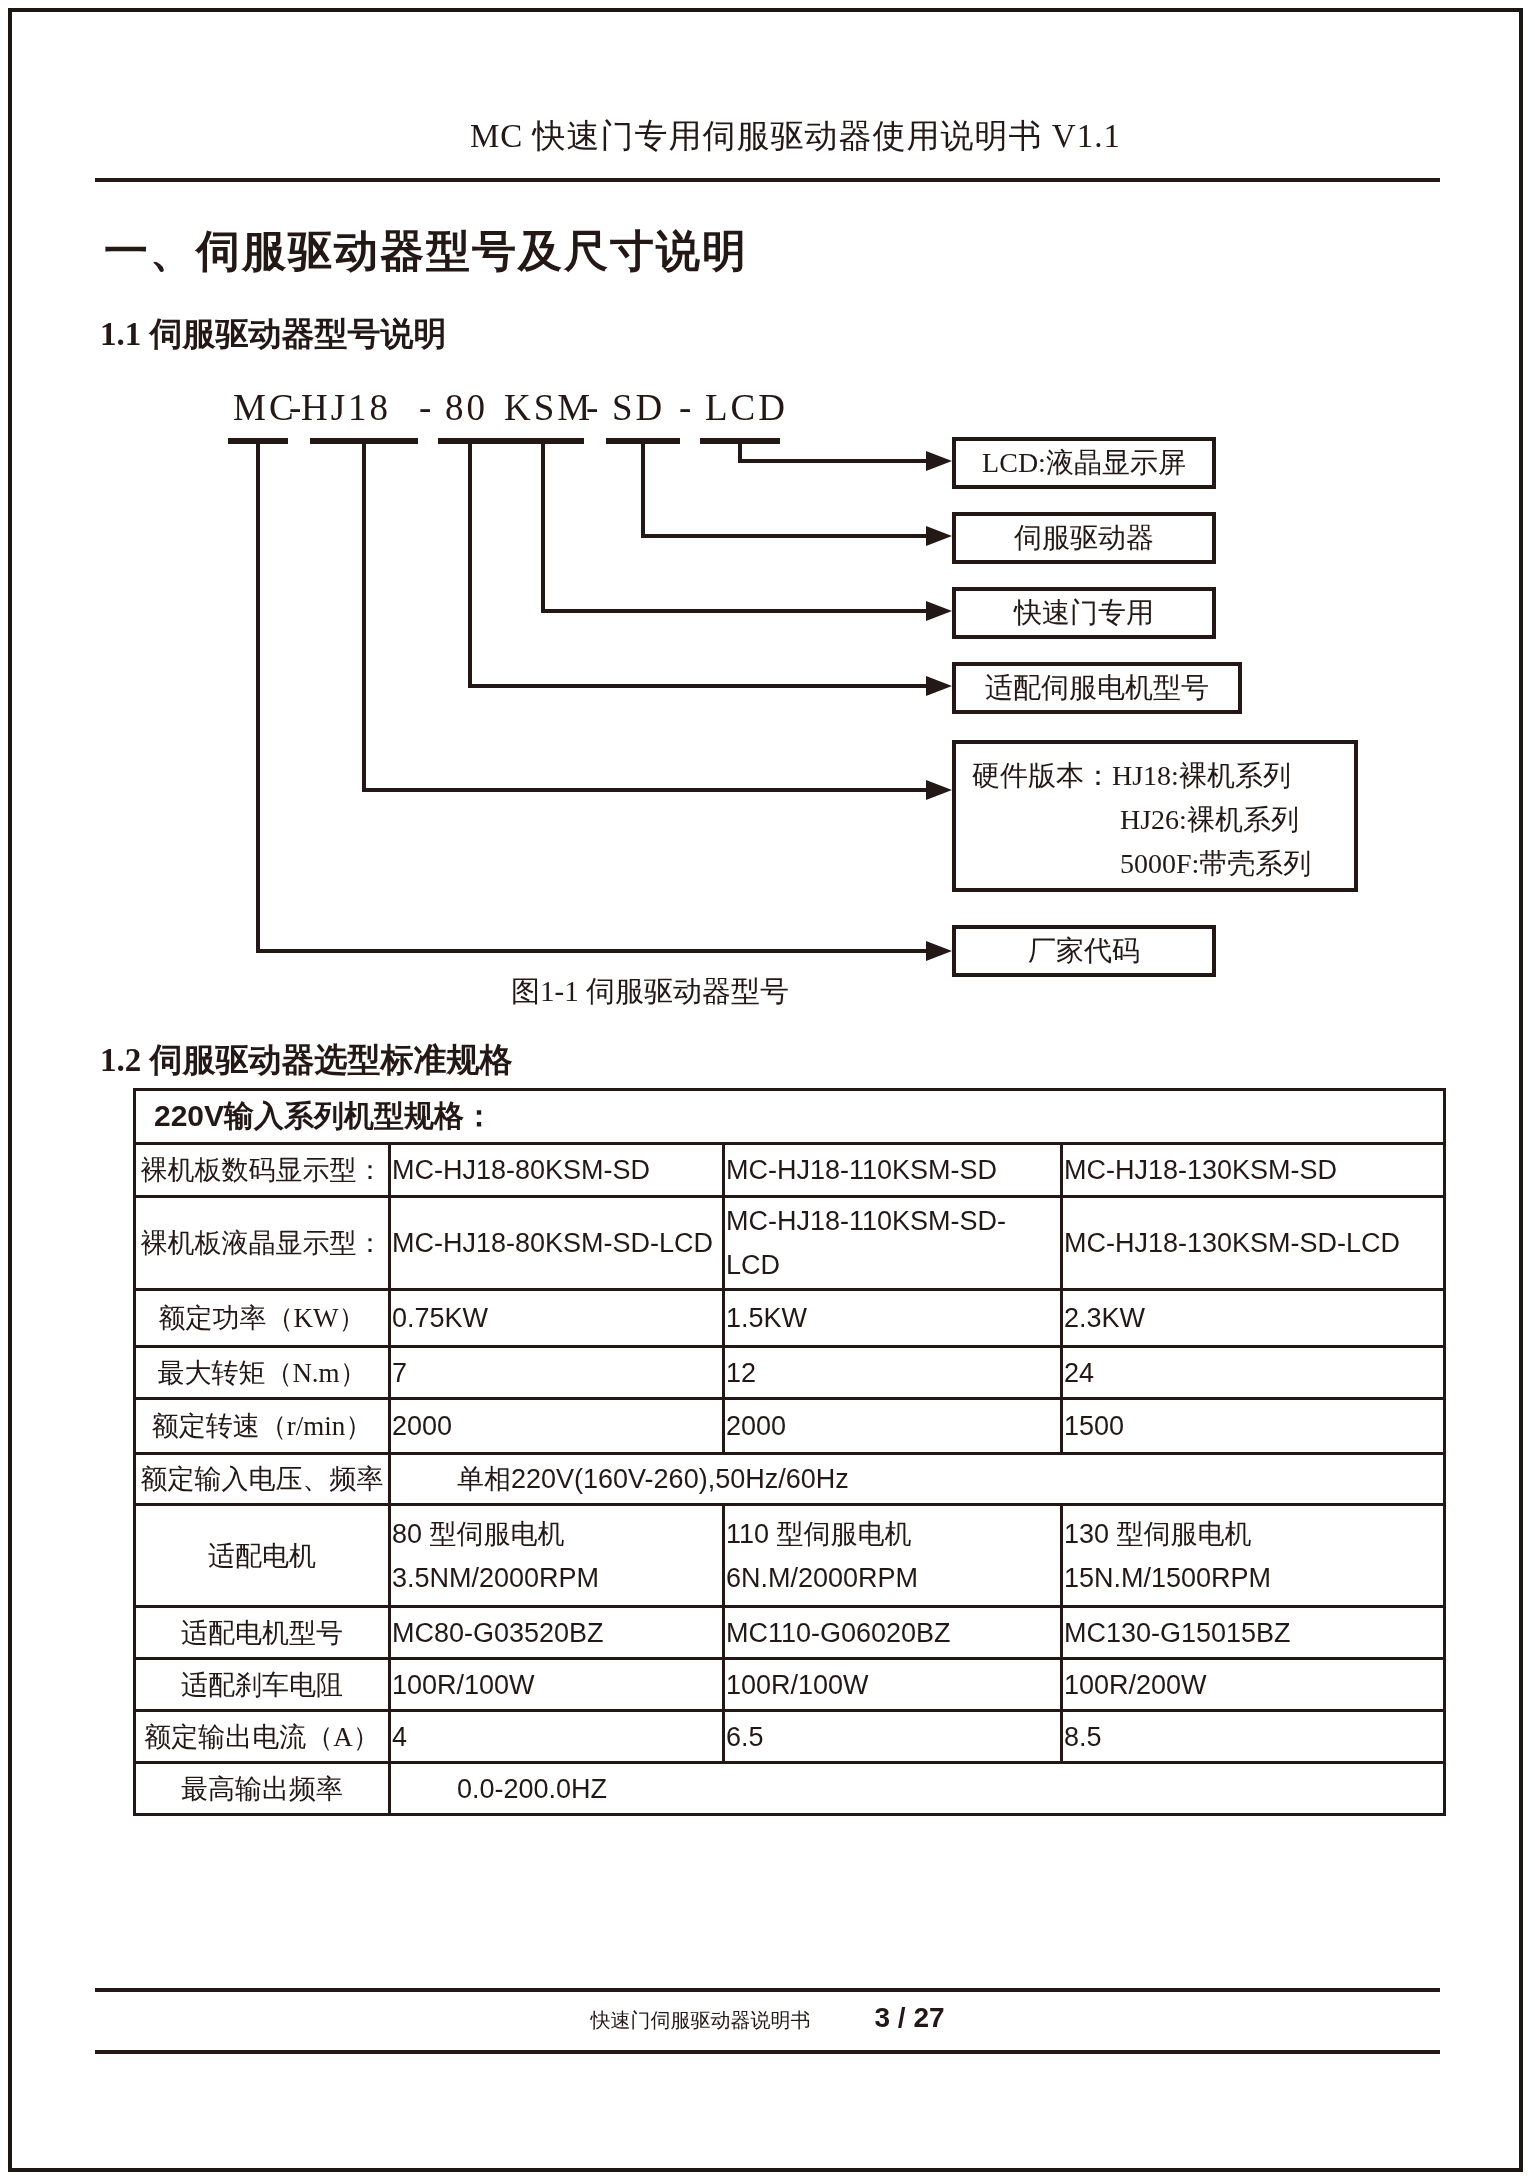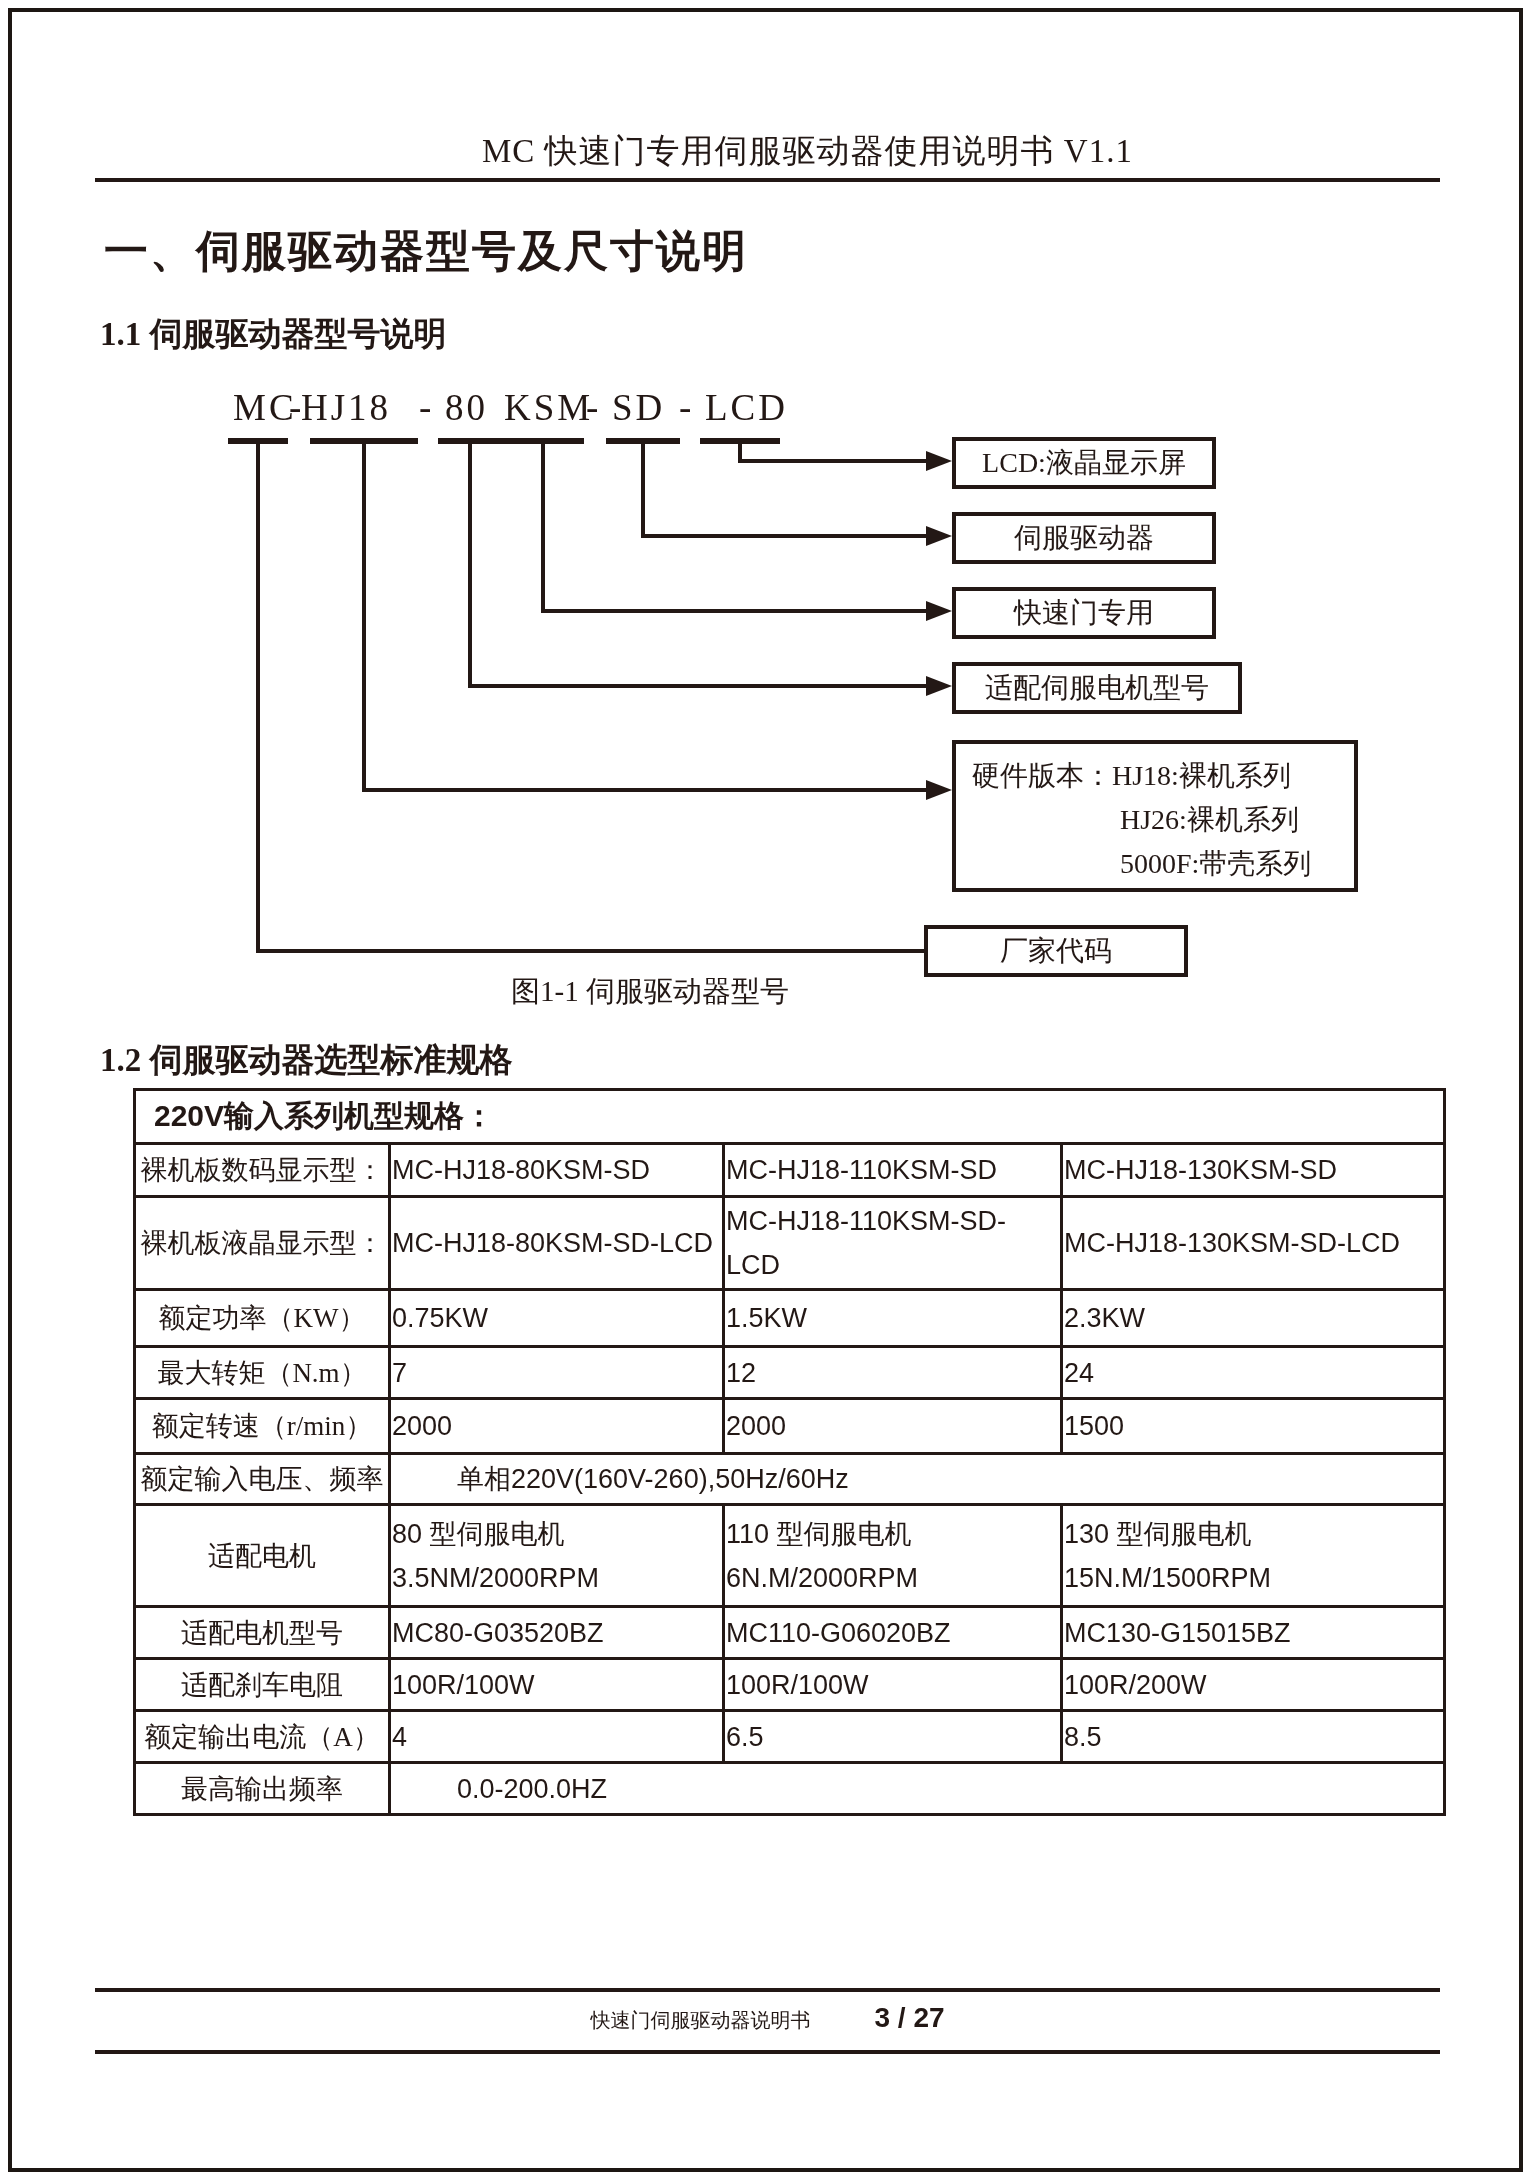--- a/index.html
+++ b/index.html
@@ -4,21 +4,21 @@
 <style>
   html,body{margin:0;padding:0;background:#e8e8e8;}
   .page{
     position:relative;width:1535px;height:2184px;background:#ffffff;
     font-family:"Liberation Serif","DejaVu Serif",serif;color:#231815;
     overflow:hidden;
   }
   .page-border{position:absolute;left:8px;top:8px;width:1515px;height:2164px;border:4px solid #1d1713;box-sizing:border-box;}
   .ink{background:#231815;}
 
-  .header-title{position:absolute;left:470px;top:129px;font-size:33px;letter-spacing:1px;white-space:nowrap;margin-left:12px;}
+  .header-title{position:absolute;left:470px;top:114px;font-size:33px;letter-spacing:1px;white-space:nowrap;}
   .header-rule{position:absolute;left:95px;top:178px;width:1345px;height:4px;}
 
   .h1{position:absolute;left:104px;top:222px;font-size:44px;font-weight:bold;letter-spacing:2px;white-space:nowrap;}
   .h2{position:absolute;font-size:33px;font-weight:bold;white-space:nowrap;}
   .h2a{left:100px;top:312px;}
   .h2b{left:100px;top:1038px;}
 
   
   .tok{position:absolute;top:386px;font-size:37px;letter-spacing:3px;white-space:nowrap;}
   .tok-mc{left:233px;}  .tok-d1{left:289px;}
@@ -56,21 +56,21 @@
   .a-ksm{left:926px;top:601px;} .a-80{left:926px;top:676px;}
   .a-hj18{left:926px;top:780px;} .a-mc{left:926px;top:941px;}
 
   
   .cbox{position:absolute;border:4px solid #231815;box-sizing:border-box;background:#fff;
         display:flex;align-items:center;justify-content:center;font-size:28px;white-space:nowrap;}
   .b-lcd{left:952px;top:437px;width:264px;height:52px;}
   .b-sd{left:952px;top:512px;width:264px;height:52px;}
   .b-ksm{left:952px;top:587px;width:264px;height:52px;}
   .b-motor{left:952px;top:662px;width:290px;height:52px;}
-  .b-mfr{left:924px;top:925px;width:264px;height:52px;}
+  .b-mfr{left:952px;top:925px;width:264px;height:52px;}
   .b-hw{left:952px;top:740px;width:406px;height:152px;border:4px solid #231815;box-sizing:border-box;
         background:#fff;font-size:28px;padding:10px 0 0 16px;line-height:44px;position:absolute;}
   .b-hw .ind{margin-left:148px;}
 
   .fig-caption{position:absolute;left:330px;top:972px;width:640px;text-align:center;font-size:29px;}
 
   
   .spec{position:absolute;left:133px;top:1088px;width:1310px;border-collapse:collapse;table-layout:fixed;}
   .spec td{border:3px solid #231815;overflow:hidden;}
   .spec .title-cell{font-family:"Liberation Sans","DejaVu Sans",sans-serif;font-weight:bold;font-size:30px;

